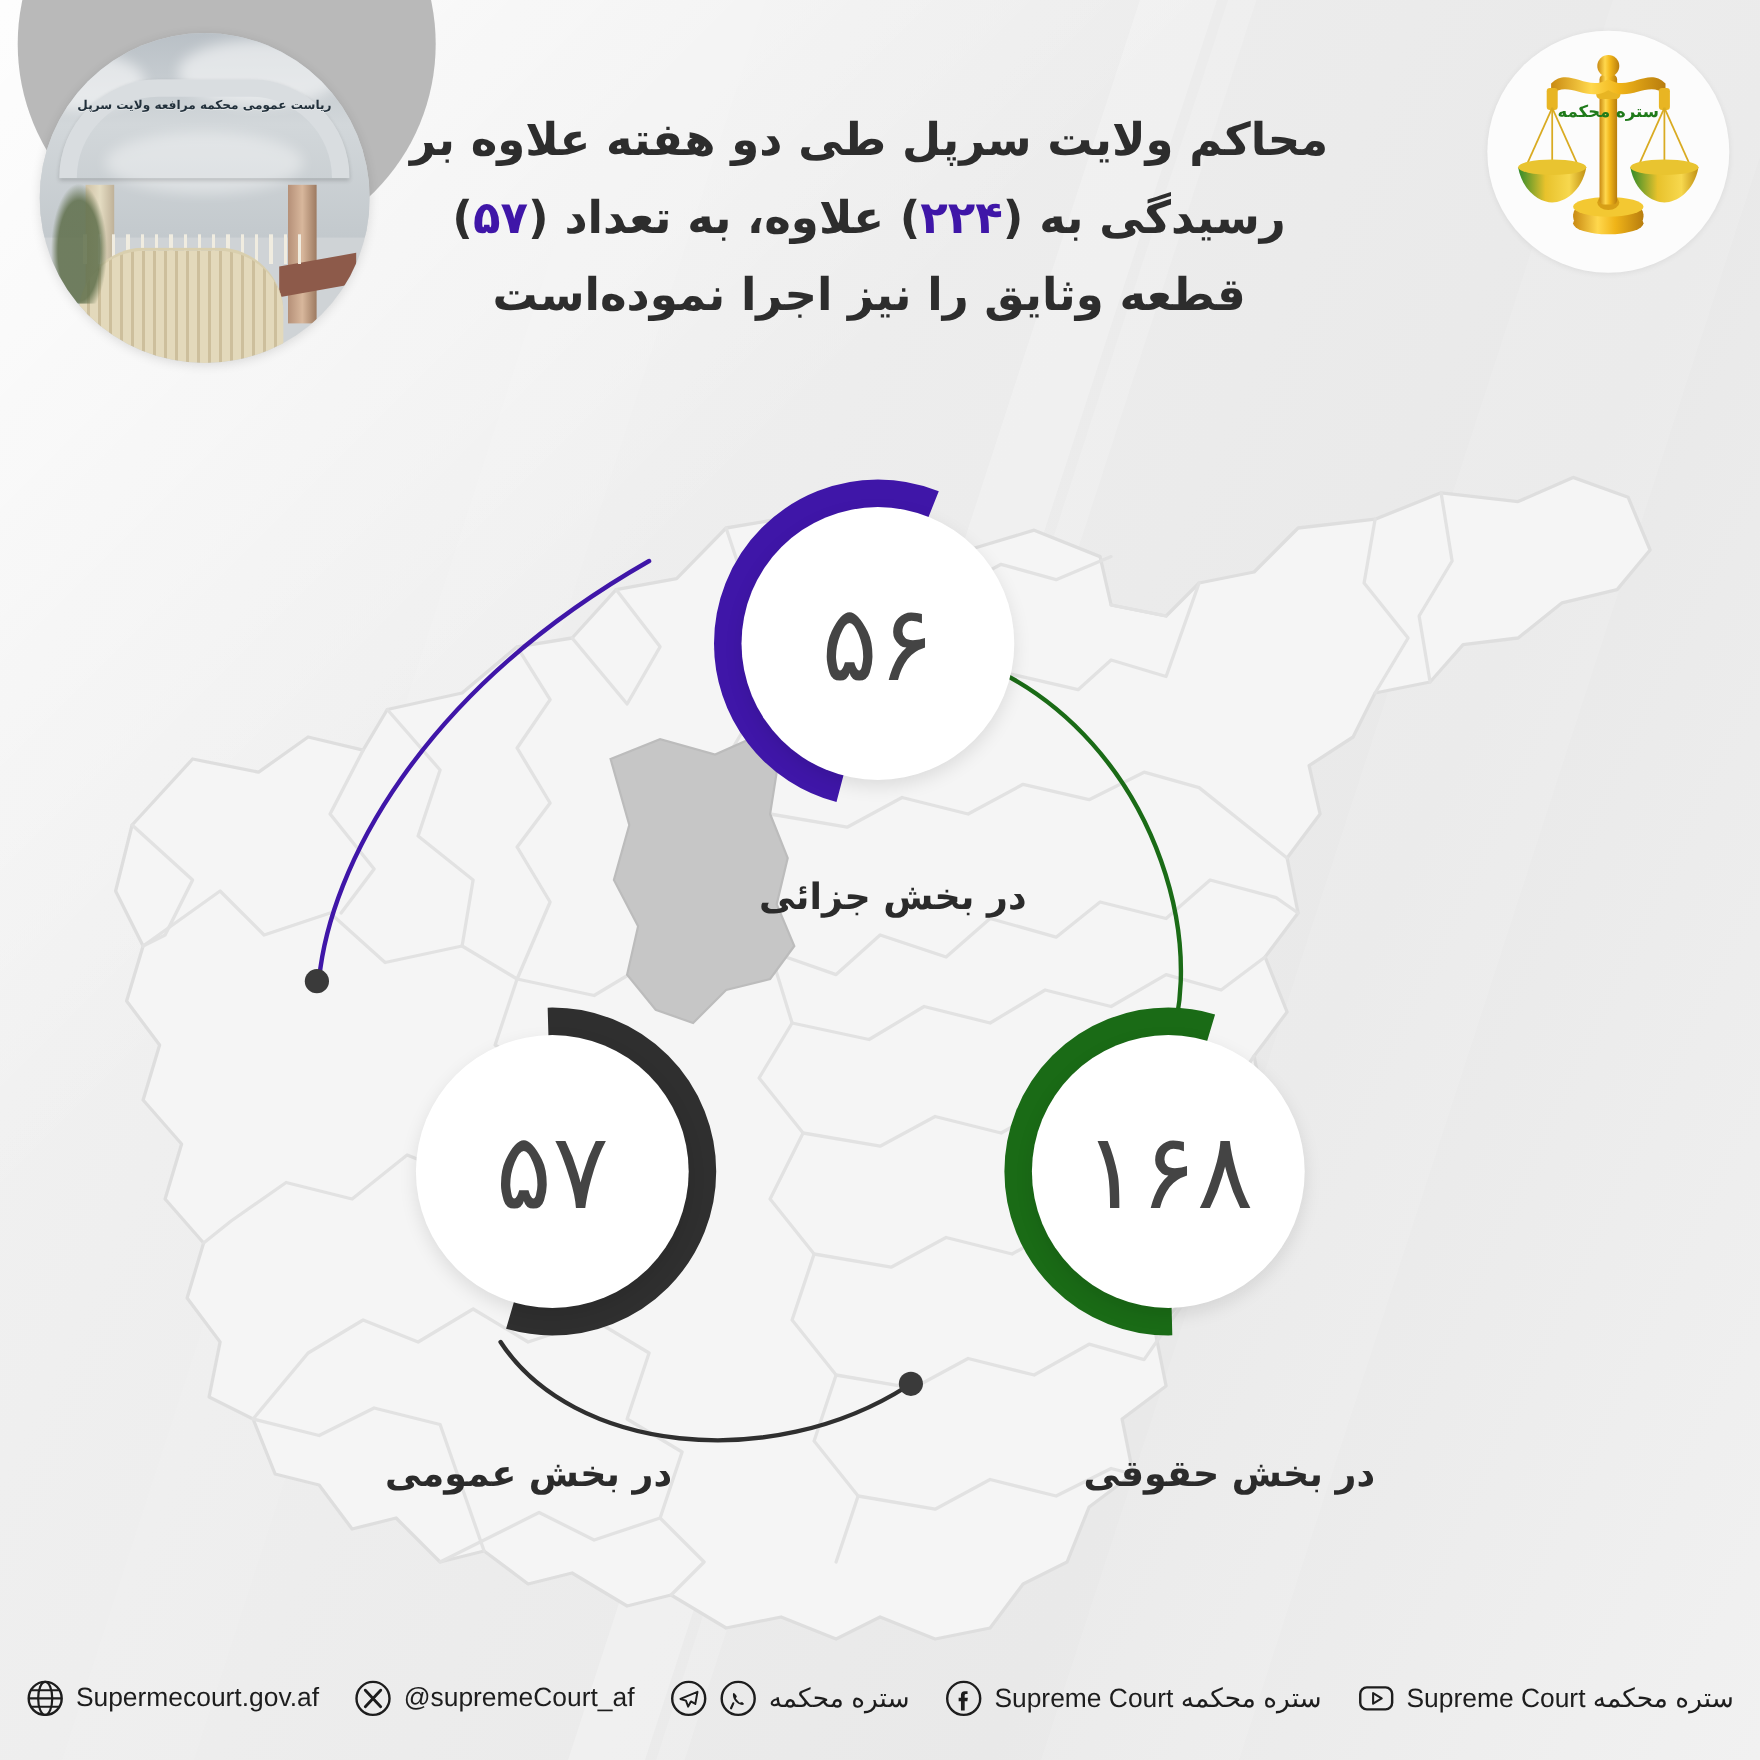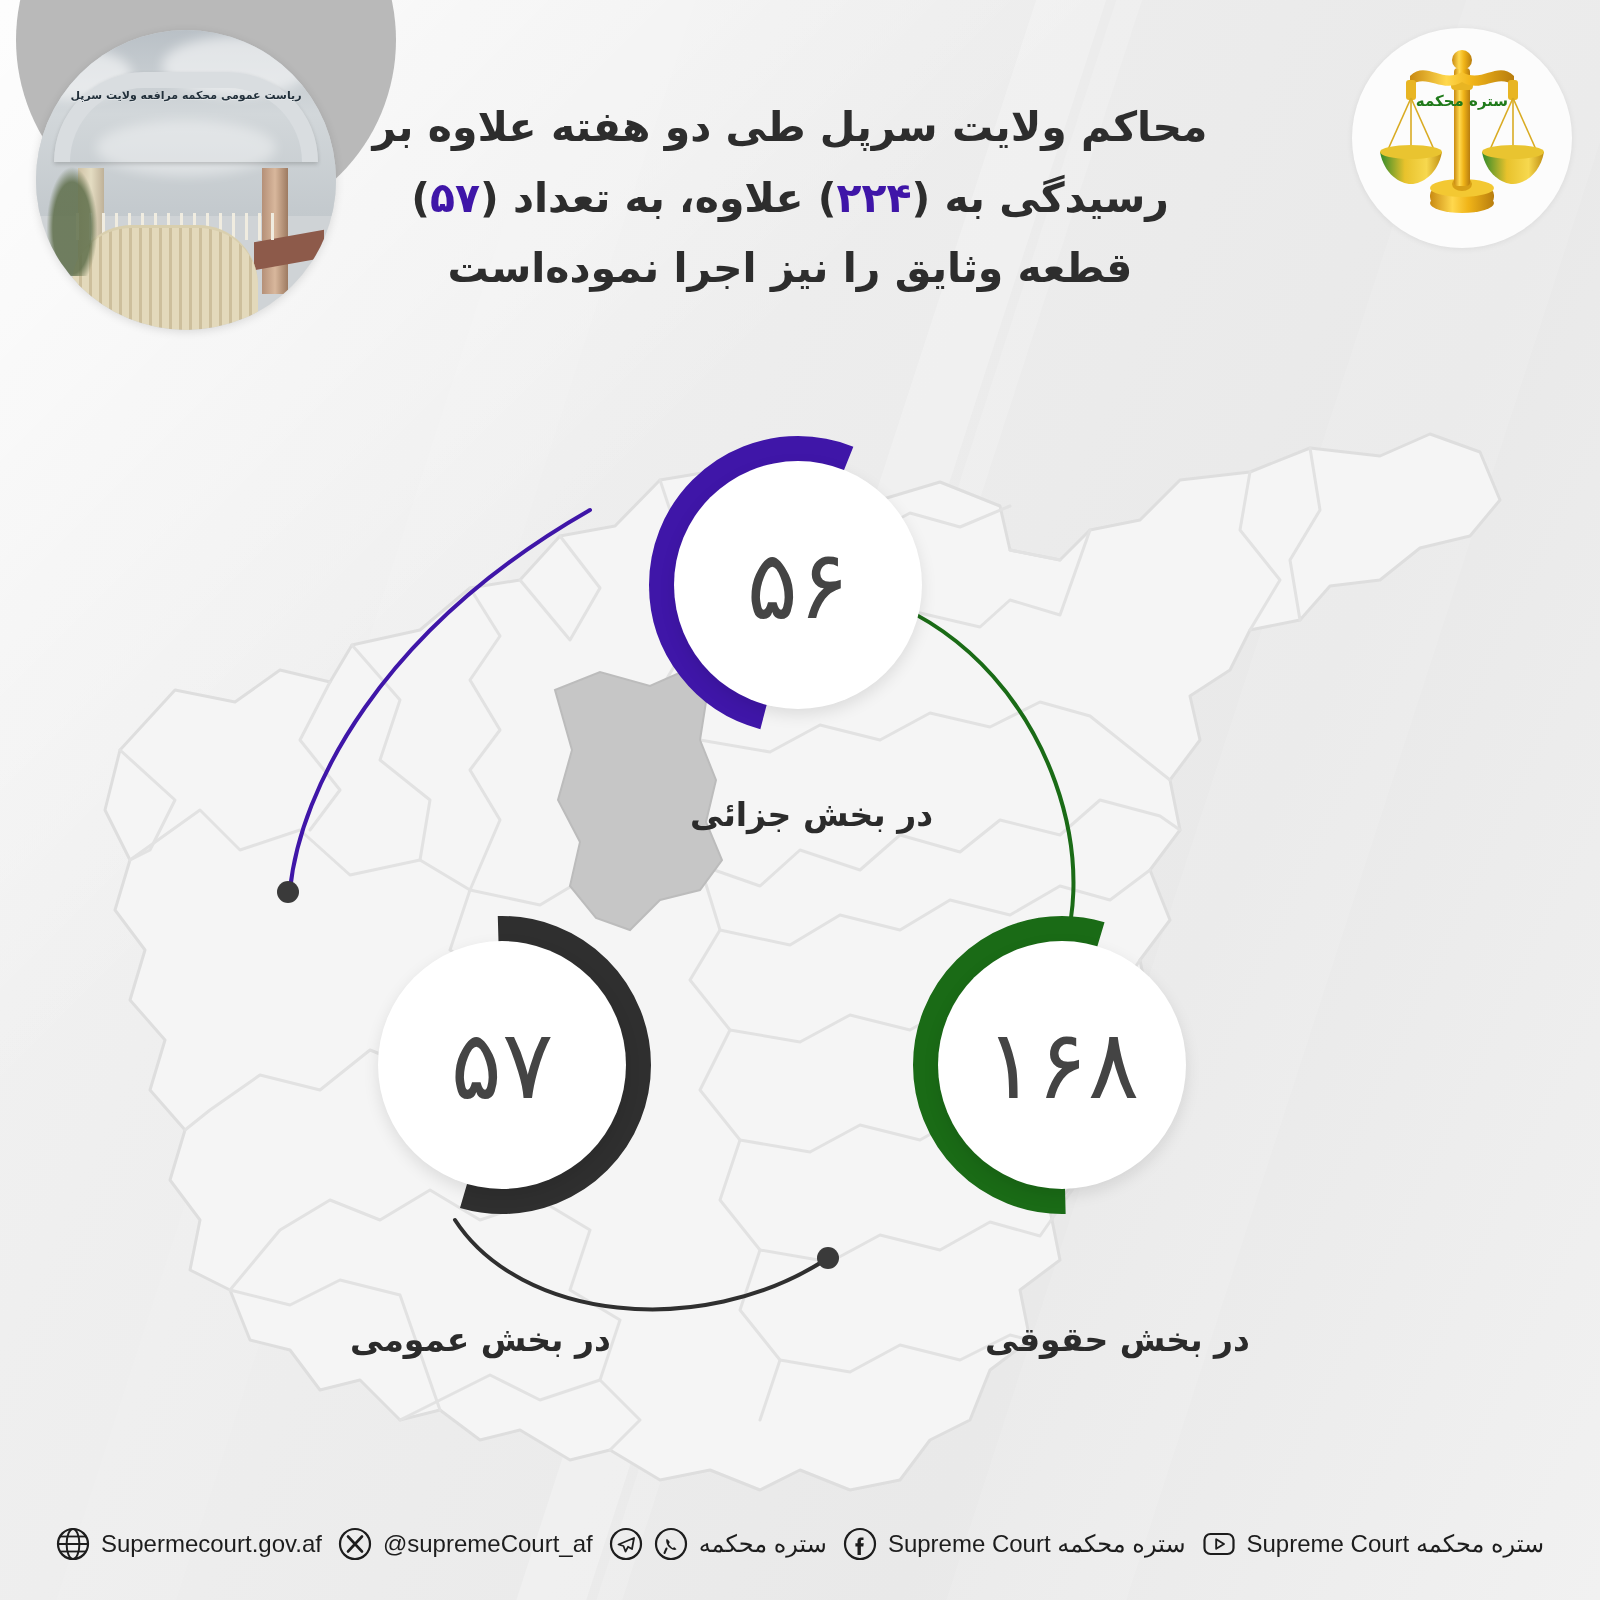--- a/index.html
+++ b/index.html
@@ -100,21 +100,21 @@
     position:absolute;direction:rtl;color:#2b2b2b;font-size:33px;font-weight:bold;
     white-space:nowrap;
   }
   .lab-top{left:690px;top:795px;}
   .lab-left{left:350px;top:1320px;}
   .lab-right{left:985px;top:1320px;}
 
   
   .footer{
     position:absolute;left:0;bottom:26px;width:1600px;height:60px;
-    display:flex;align-items:center;justify-content:center;gap:16px;
+    display:flex;align-items:center;justify-content:center;gap:32px;
     direction:ltr;
   }
   .fitem{display:flex;align-items:center;gap:11px;}
   .ficon{width:34px;height:34px;flex:0 0 34px;}
   .ftext{font-size:24px;color:#1d1d1d;font-family:"Liberation Sans",sans-serif;white-space:nowrap;}
   .ftext.rtl{direction:rtl;}
 </style>
 </head>
 <body>
 

